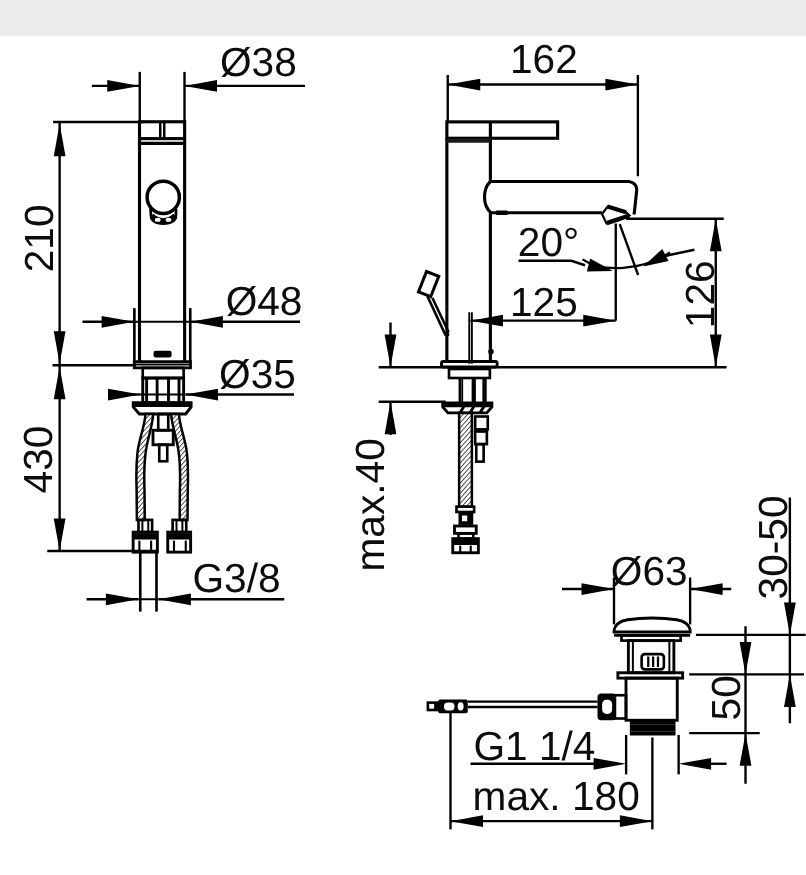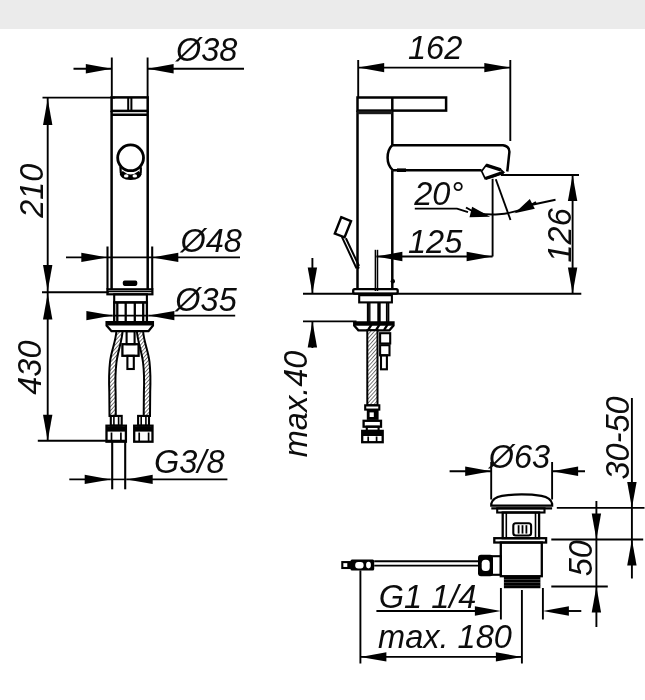--- a/index.html
+++ b/index.html
@@ -1,15 +1,15 @@
 <!DOCTYPE html>
 <html><head><meta charset="utf-8">
 <style>
 html,body{margin:0;padding:0;background:#fff;}
-#page{width:645px;height:700px;overflow:hidden;font-style:italic;}
+#page{width:645px;height:700px;overflow:hidden;}
 </style></head>
 <body>
 <div id="page">
 <svg width="645" height="700" viewBox="0 0 645 700">
 <rect x="0" y="0" width="645" height="700" fill="#ffffff"></rect>
 <rect x="0" y="0" width="645" height="29" fill="#ebebeb"></rect>
 <g stroke="#000" stroke-width="1.9" fill="none" stroke-linecap="butt">
 <line x1="73.5" y1="68.7" x2="111.8" y2="68.7"></line>
 <line x1="147.6" y1="68.7" x2="244" y2="68.7"></line>
 <line x1="111.8" y1="57.5" x2="111.8" y2="96.8"></line>

